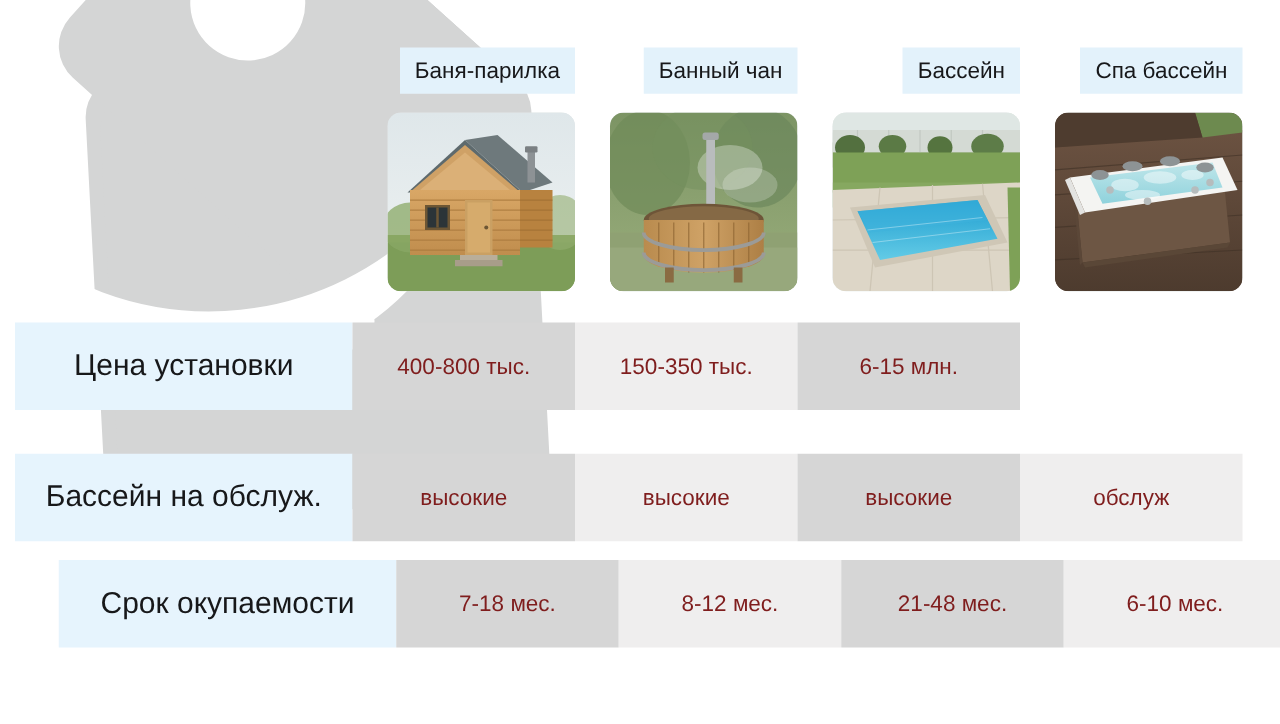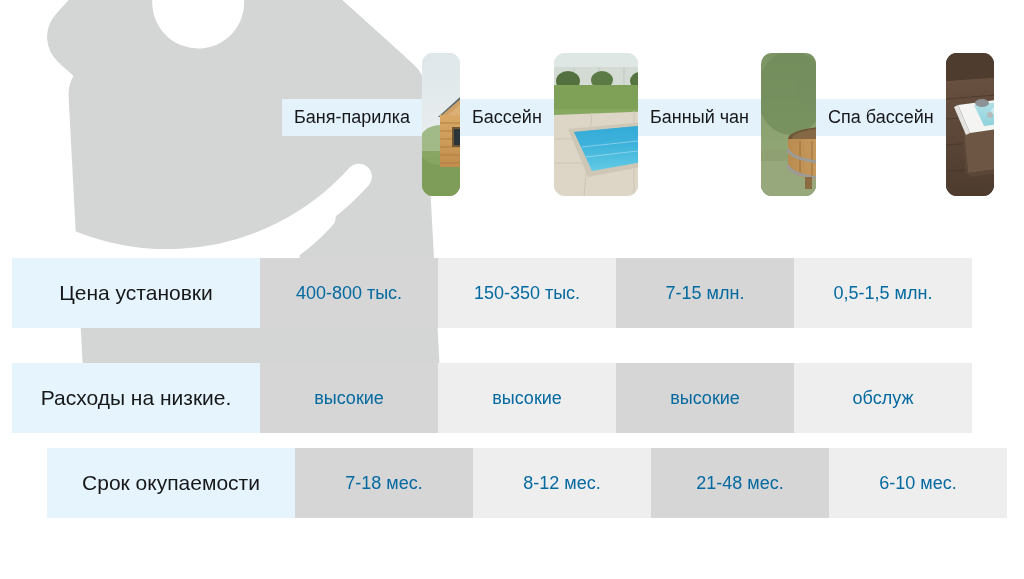--- a/index.html
+++ b/index.html
@@ -37,22 +37,22 @@
   .head-row{
     position:absolute;
     left:0; top:38px;
     width:980px;
     display:flex;
   }
   .label-spacer{width:270px;flex:none;}
   .head-cell{
     width:178px;flex:none;
     display:flex;
-    flex-direction:row;
-    align-items:center;
+    flex-direction:column;
+    align-items:flex-end;
   }
   .head-chip{
     background:#e3f2fb;
     color:#17181a;
     font-size:18px;
     line-height:1;
     padding:9px 12px 10px;
     white-space:nowrap;
     text-align:center;
   }
@@ -72,30 +72,30 @@
     left:0;
     width:980px;
     height:70px;
     display:flex;
   }
   .row-1{top:258px;}
   .row-2{top:363px;}
   .row-3{top:448px;padding-left:35px;}
 
   .cell-label{
-    width:248px;flex:none;
+    width:270px;flex:none;
     background:#e6f4fd;
     display:flex;align-items:center;justify-content:center;
-    font-size:21px;color:#17181a;
+    font-size:24px;color:#17181a;
     white-space:nowrap;
   }
   .cell{
     width:178px;flex:none;
     display:flex;align-items:center;justify-content:center;
-    font-size:18px;color:#0369a1;
+    font-size:18px;color:#7f1d1d;
     white-space:nowrap;
   }
   .cell.shade-a{background:#d6d6d6;}
   .cell.shade-b{background:#efeeee;}
 </style>
 </head>
 <body>
 
 <svg id="watermark" viewBox="0 0 640 640" xmlns="http://www.w3.org/2000/svg" aria-hidden="true">
   <g transform="rotate(42 320 320)" fill="#d4d5d5">
@@ -174,74 +174,20 @@
             <rect x="30" y="74" width="20" height="20" fill="#6d5634"></rect>
             <rect x="32" y="76" width="16" height="16" fill="#2b3438"></rect>
             <line x1="40" y1="76" x2="40" y2="92" stroke="#6d5634" stroke-width="2"></line>
 
             <rect x="62" y="70" width="22" height="44" fill="#caa063"></rect>
             <rect x="64" y="72" width="18" height="40" fill="#d6ab6c"></rect>
             <circle cx="79" cy="92" r="1.6" fill="#6d5634"></circle>
 
             <rect x="58" y="114" width="30" height="5" fill="#b9ae9a"></rect>
             <rect x="54" y="118" width="38" height="5" fill="#a89d8a"></rect>
-          </svg>
-        </div>
-      </div>
-
-      <div class="head-cell">
-        <div class="head-chip">Бассейн</div>
-        <div class="photo">
-          <svg viewBox="0 0 150 143" xmlns="http://www.w3.org/2000/svg">
-            <defs>
-              <linearGradient id="wat3" x1="0" y1="0" x2="0" y2="1">
-                <stop offset="0" stop-color="#1f9ed0"></stop>
-                  <stop offset="1" stop-color="#63cbe6"></stop>
-              </linearGradient>
-            </defs>
-            <rect width="150" height="143" fill="#e8efe6"></rect>
-            <rect width="150" height="30" fill="#dfe7e4"></rect>
-            <rect y="24" width="150" height="20" fill="#7d9460"></rect>
-            <rect y="16" width="150" height="16" fill="#cdd4cf"></rect>
-
-            <rect y="14" width="150" height="18" fill="#d4dad4"></rect>
-            <g stroke="#c2c9c2" stroke-width="1">
-              <line x1="20" y1="14" x2="20" y2="32"></line>
-                <line x1="45" y1="14" x2="45" y2="32"></line>
-              <line x1="70" y1="14" x2="70" y2="32"></line>
-                <line x1="95" y1="14" x2="95" y2="32"></line>
-              <line x1="120" y1="14" x2="120" y2="32"></line>
-            </g>
-
-            <ellipse cx="14" cy="28" rx="12" ry="10" fill="#53703f"></ellipse>
-            <ellipse cx="48" cy="27" rx="11" ry="9" fill="#5b7a45"></ellipse>
-            <ellipse cx="86" cy="28" rx="10" ry="9" fill="#55743f"></ellipse>
-            <ellipse cx="124" cy="27" rx="13" ry="10" fill="#5d7c48"></ellipse>
-
-            <rect y="32" width="150" height="32" fill="#7ea157"></rect>
-            <rect y="56" width="150" height="20" fill="#86a860"></rect>
-
-            <polygon points="0,62 150,56 150,143 0,143" fill="#ddd6c7"></polygon>
-            <g stroke="#cdc5b4" stroke-width="1">
-              <line x1="0" y1="86" x2="150" y2="84"></line>
-              <line x1="0" y1="110" x2="150" y2="110"></line>
-              <line x1="38" y1="60" x2="30" y2="143"></line>
-              <line x1="80" y1="58" x2="80" y2="143"></line>
-              <line x1="120" y1="57" x2="128" y2="143"></line>
-            </g>
-
-            <polygon points="14,76 122,66 140,104 34,124" fill="#cfc7b6"></polygon>
-            <polygon points="20,79 116,70 132,101 38,118" fill="url(#wat3)"></polygon>
-            <polygon points="20,79 116,70 124,86 30,96" fill="#3fb2dd" opacity=".55"></polygon>
-            <g stroke="#ffffff" stroke-width="1" opacity=".35">
-              <line x1="28" y1="94" x2="120" y2="84"></line>
-              <line x1="32" y1="104" x2="126" y2="93"></line>
-            </g>
-
-            <polygon points="140,60 150,60 150,143 142,143" fill="#7ea157"></polygon>
           </svg>
         </div>
       </div>
 
       <div class="head-cell">
         <div class="head-chip">Банный чан</div>
         <div class="photo">
           <svg viewBox="0 0 150 143" xmlns="http://www.w3.org/2000/svg">
             <defs>
               <linearGradient id="for2" x1="0" y1="0" x2="0" y2="1">
@@ -281,20 +227,74 @@
             </g>
             <path d="M27 96 a48 14 0 0 0 96 0" fill="none" stroke="#9b9b98" stroke-width="3"></path>
             <path d="M27 112 a48 14 0 0 0 96 0" fill="none" stroke="#9b9b98" stroke-width="3"></path>
             <rect x="44" y="124" width="7" height="12" fill="#8a6b42"></rect>
             <rect x="99" y="124" width="7" height="12" fill="#8a6b42"></rect>
           </svg>
         </div>
       </div>
 
       <div class="head-cell">
+        <div class="head-chip">Бассейн</div>
+        <div class="photo">
+          <svg viewBox="0 0 150 143" xmlns="http://www.w3.org/2000/svg">
+            <defs>
+              <linearGradient id="wat3" x1="0" y1="0" x2="0" y2="1">
+                <stop offset="0" stop-color="#1f9ed0"></stop>
+                  <stop offset="1" stop-color="#63cbe6"></stop>
+              </linearGradient>
+            </defs>
+            <rect width="150" height="143" fill="#e8efe6"></rect>
+            <rect width="150" height="30" fill="#dfe7e4"></rect>
+            <rect y="24" width="150" height="20" fill="#7d9460"></rect>
+            <rect y="16" width="150" height="16" fill="#cdd4cf"></rect>
+
+            <rect y="14" width="150" height="18" fill="#d4dad4"></rect>
+            <g stroke="#c2c9c2" stroke-width="1">
+              <line x1="20" y1="14" x2="20" y2="32"></line>
+                <line x1="45" y1="14" x2="45" y2="32"></line>
+              <line x1="70" y1="14" x2="70" y2="32"></line>
+                <line x1="95" y1="14" x2="95" y2="32"></line>
+              <line x1="120" y1="14" x2="120" y2="32"></line>
+            </g>
+
+            <ellipse cx="14" cy="28" rx="12" ry="10" fill="#53703f"></ellipse>
+            <ellipse cx="48" cy="27" rx="11" ry="9" fill="#5b7a45"></ellipse>
+            <ellipse cx="86" cy="28" rx="10" ry="9" fill="#55743f"></ellipse>
+            <ellipse cx="124" cy="27" rx="13" ry="10" fill="#5d7c48"></ellipse>
+
+            <rect y="32" width="150" height="32" fill="#7ea157"></rect>
+            <rect y="56" width="150" height="20" fill="#86a860"></rect>
+
+            <polygon points="0,62 150,56 150,143 0,143" fill="#ddd6c7"></polygon>
+            <g stroke="#cdc5b4" stroke-width="1">
+              <line x1="0" y1="86" x2="150" y2="84"></line>
+              <line x1="0" y1="110" x2="150" y2="110"></line>
+              <line x1="38" y1="60" x2="30" y2="143"></line>
+              <line x1="80" y1="58" x2="80" y2="143"></line>
+              <line x1="120" y1="57" x2="128" y2="143"></line>
+            </g>
+
+            <polygon points="14,76 122,66 140,104 34,124" fill="#cfc7b6"></polygon>
+            <polygon points="20,79 116,70 132,101 38,118" fill="url(#wat3)"></polygon>
+            <polygon points="20,79 116,70 124,86 30,96" fill="#3fb2dd" opacity=".55"></polygon>
+            <g stroke="#ffffff" stroke-width="1" opacity=".35">
+              <line x1="28" y1="94" x2="120" y2="84"></line>
+              <line x1="32" y1="104" x2="126" y2="93"></line>
+            </g>
+
+            <polygon points="140,60 150,60 150,143 142,143" fill="#7ea157"></polygon>
+          </svg>
+        </div>
+      </div>
+
+      <div class="head-cell">
         <div class="head-chip">Спа бассейн</div>
         <div class="photo">
           <svg viewBox="0 0 150 143" xmlns="http://www.w3.org/2000/svg">
             <defs>
               <linearGradient id="spaw" x1="0" y1="0" x2="0" y2="1">
                 <stop offset="0" stop-color="#bfe6ea"></stop>
                   <stop offset="1" stop-color="#8fd2dc"></stop>
               </linearGradient>
               <linearGradient id="deck4" x1="0" y1="0" x2="0" y2="1">
                 <stop offset="0" stop-color="#6b5241"></stop>
@@ -344,26 +344,25 @@
             </g>
           </svg>
         </div>
       </div>
     </div>
 
     <div class="row row-1">
       <div class="cell-label">Цена установки</div>
       <div class="cell shade-a">400-800 тыс.</div>
       <div class="cell shade-b">150-350 тыс.</div>
-      <div class="cell shade-a">7-15 млн.</div>
-      <div class="cell shade-b">0,5-1,5 млн.</div>
+      <div class="cell shade-a">6-15 млн.</div>
     </div>
 
     <div class="row row-2">
-      <div class="cell-label">Расходы на низкие.</div>
+      <div class="cell-label">Бассейн на обслуж.</div>
       <div class="cell shade-a">высокие</div>
       <div class="cell shade-b">высокие</div>
       <div class="cell shade-a">высокие</div>
       <div class="cell shade-b">обслуж</div>
     </div>
 
     <div class="row row-3">
       <div class="cell-label">Срок окупаемости</div>
       <div class="cell shade-a">7-18 мес.</div>
       <div class="cell shade-b">8-12 мес.</div>

